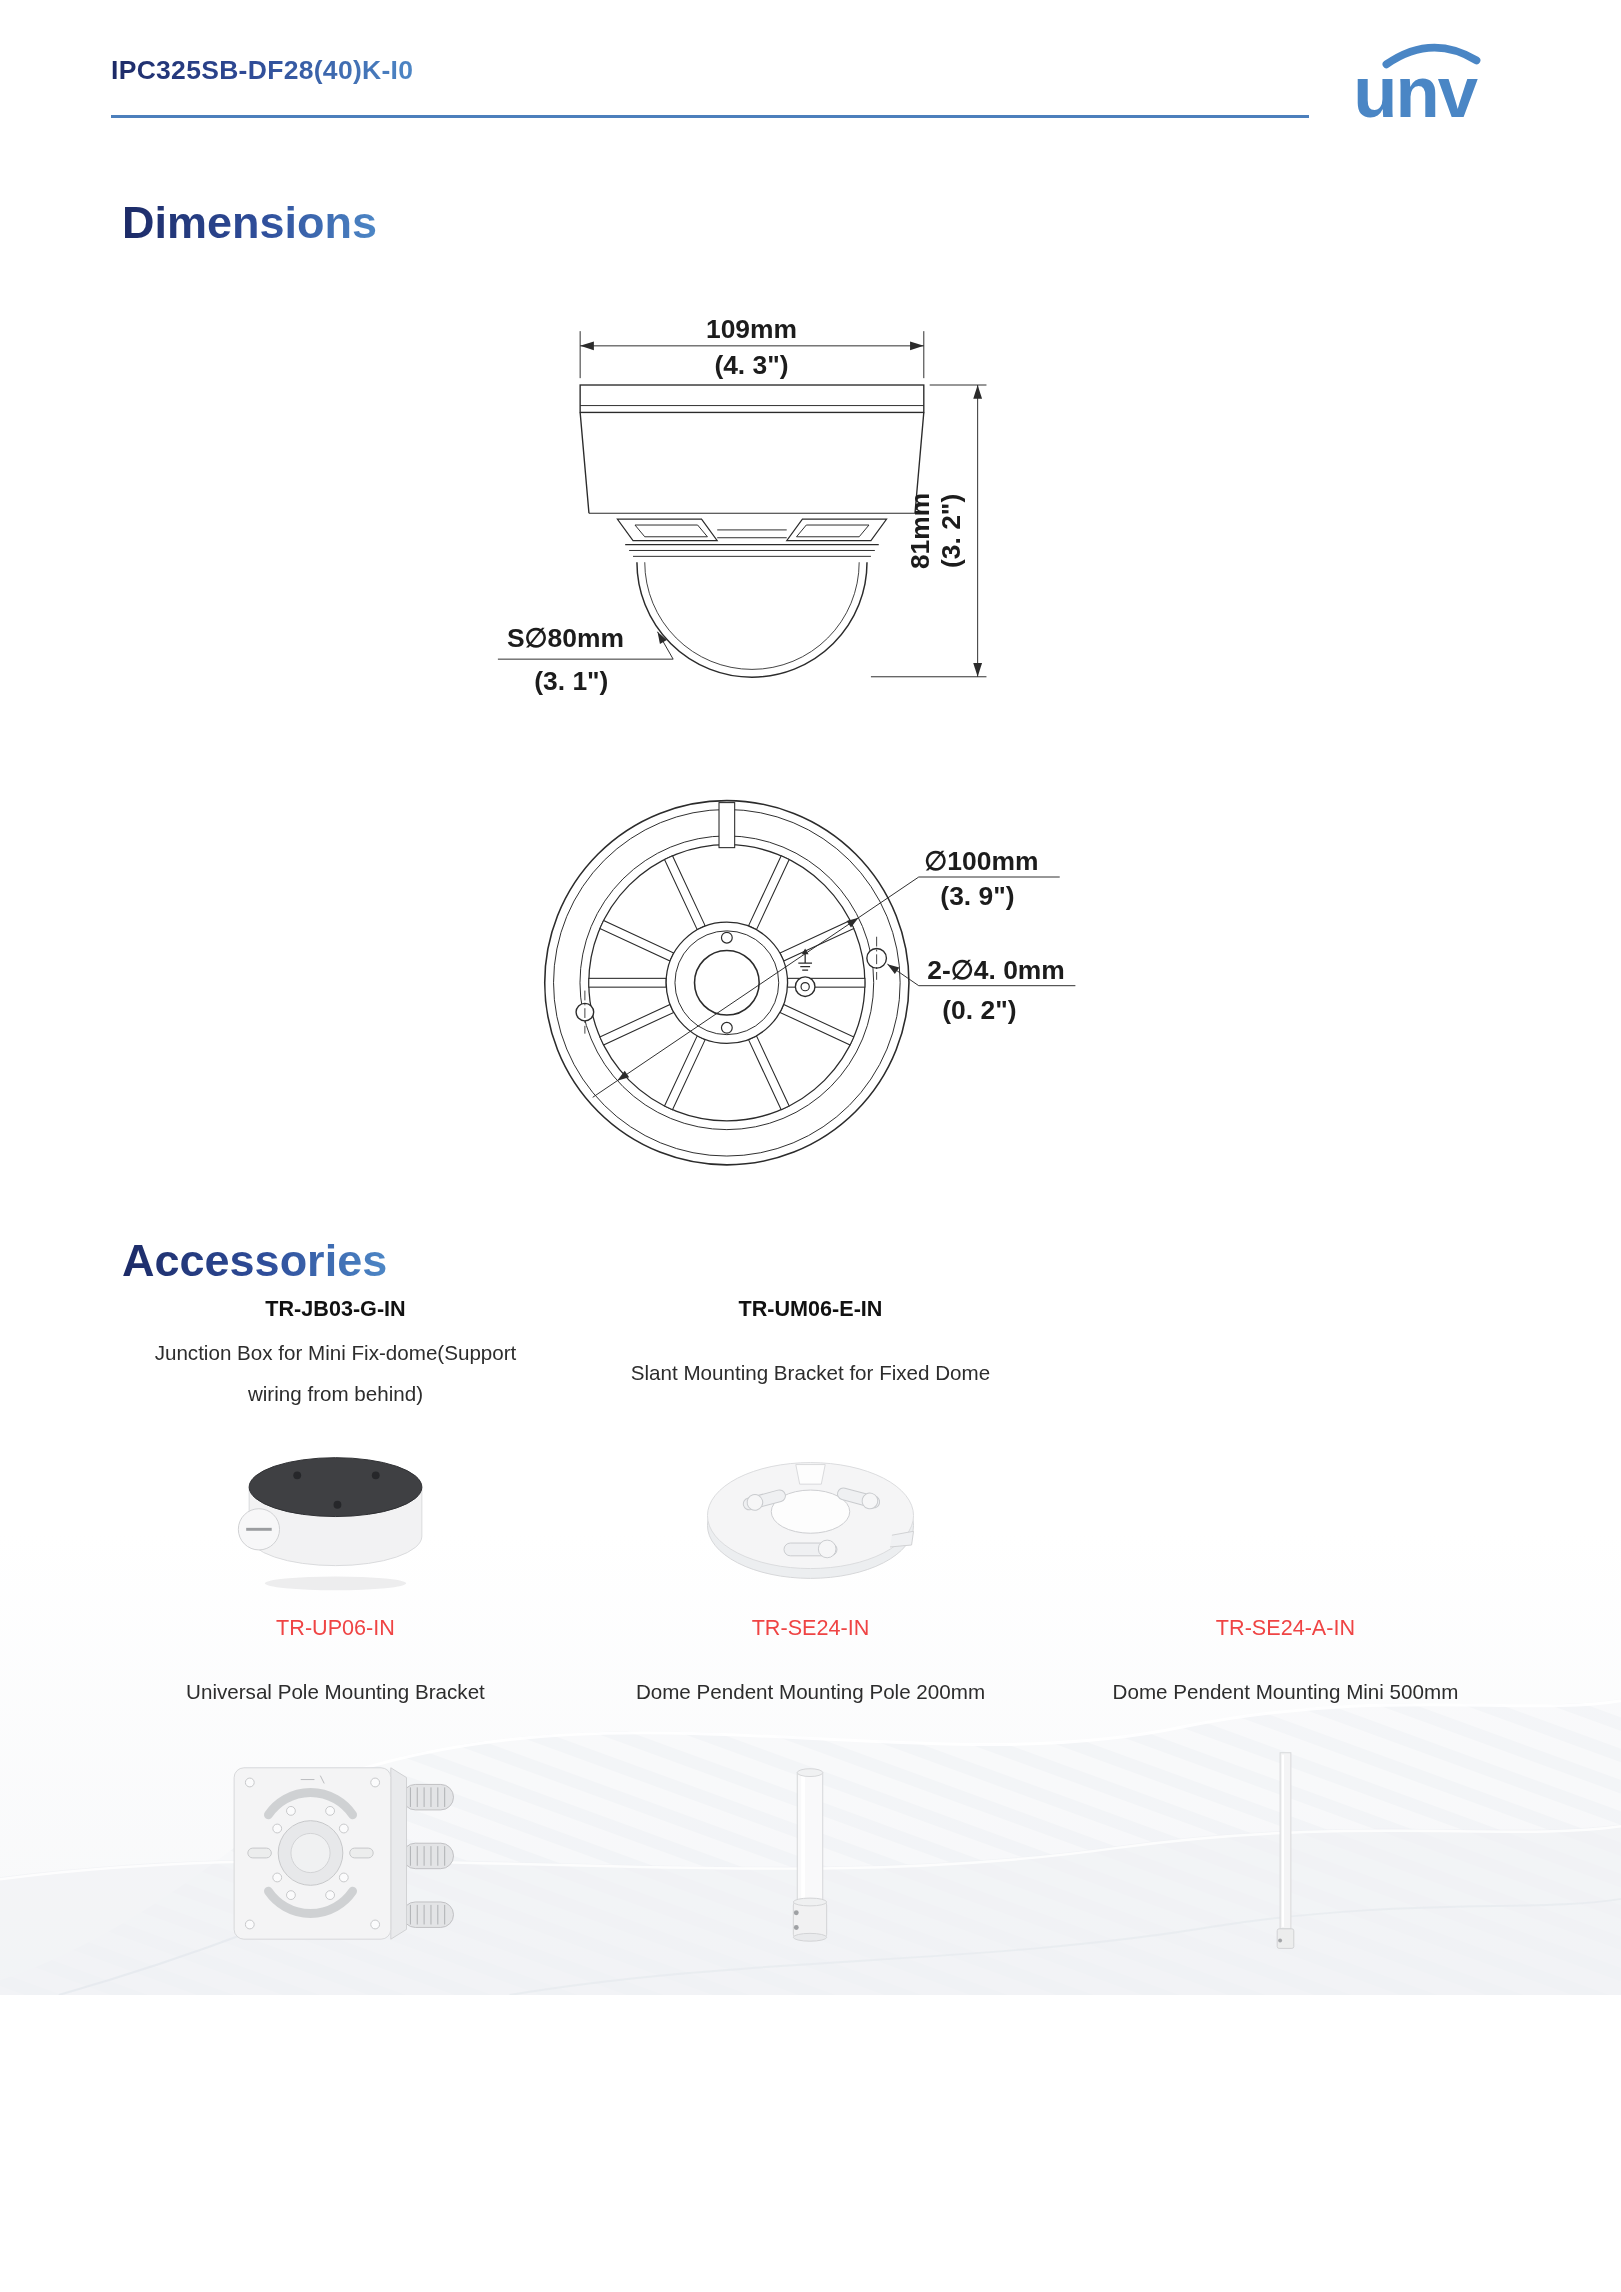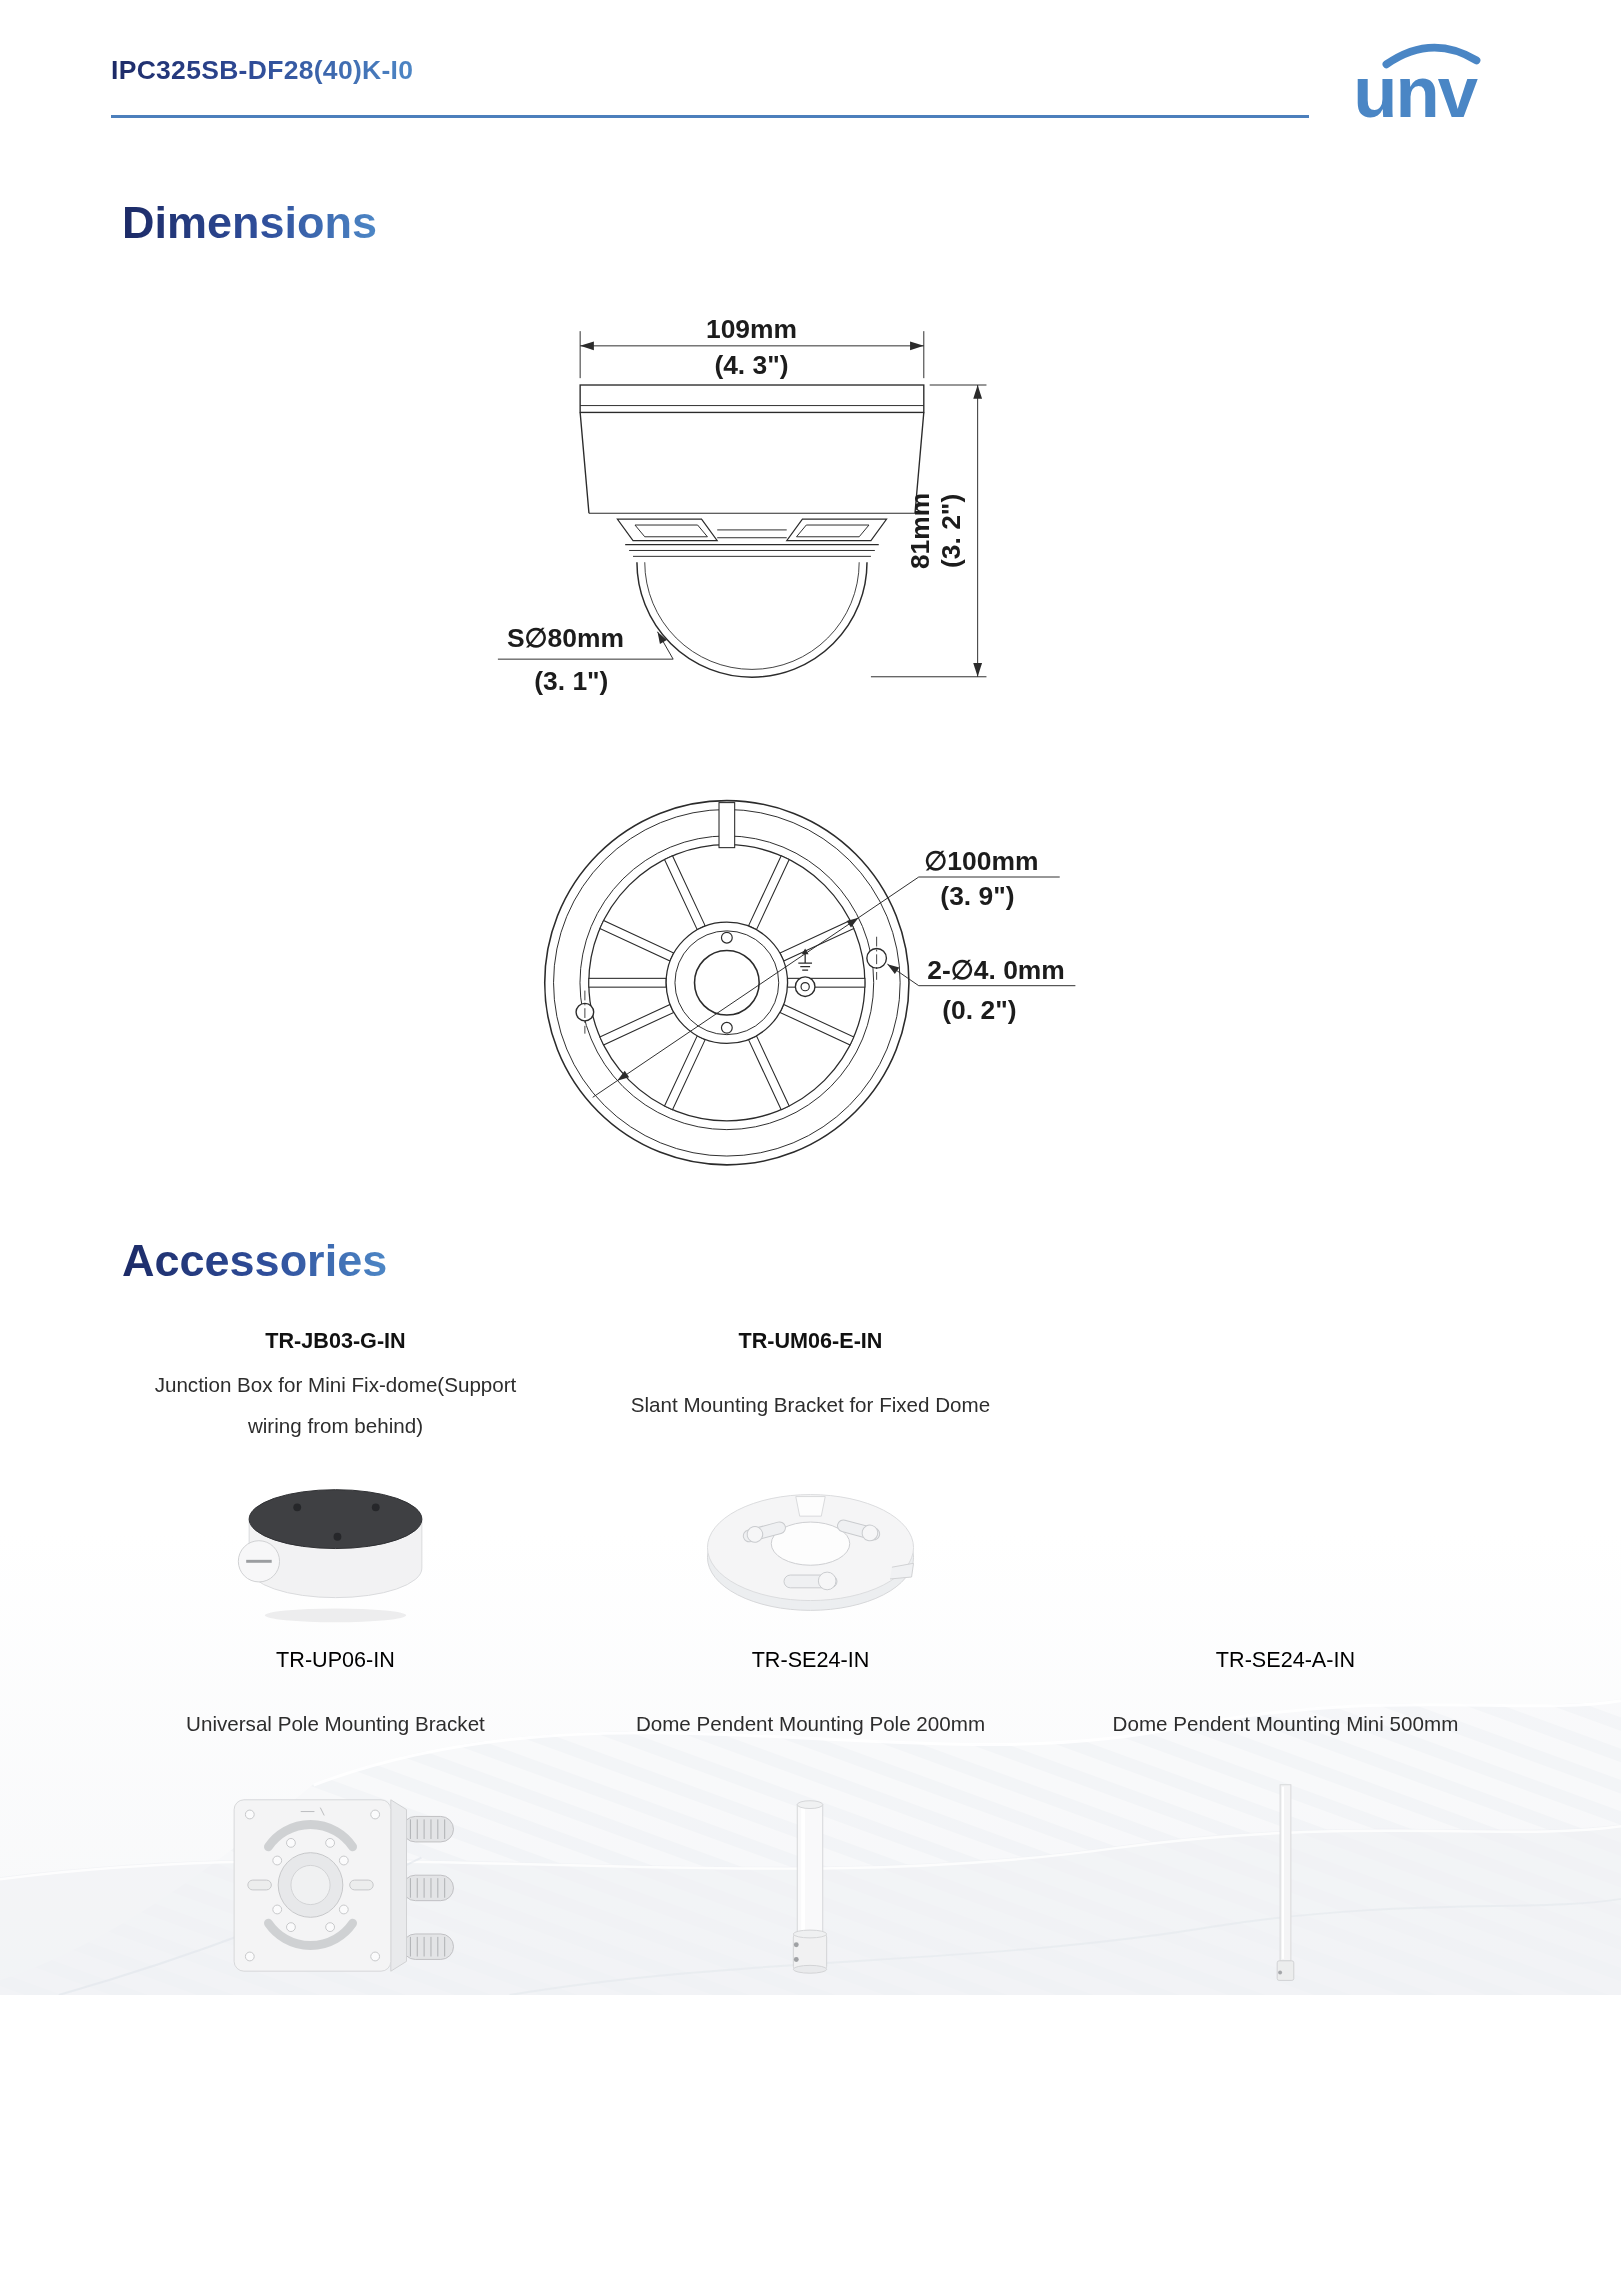--- a/index.html
+++ b/index.html
@@ -20,22 +20,22 @@
   
   .drawing{position:absolute;}
   #side-view{left:470px;top:292px;}
   #bottom-view{left:519px;top:784px;}
   .cad{stroke:#2b2b2b;fill:none;}
   .cad-txt{font-family:"Liberation Sans",sans-serif;font-weight:700;font-size:27px;fill:#1c1c1c;}
   
   .acc-row{position:absolute;left:98px;width:1425px;display:flex;}
   #acc-row1{top:1296px;}
   #acc-row2{top:1615px;}
-  .acc-card{width:33.333%;text-align:center;margin-top:32px;}
-  .acc-name{font-size:21.6px;color:#000000;}
+  .acc-card{width:33.333%;text-align:center;}
+  .acc-name{font-size:21.6px;color:#ef4444;}
   .acc-name.bold{font-weight:700;color:#111;}
   .acc-desc{font-size:20.6px;line-height:2.0;color:#2d2d2d;max-width:392px;margin:5.9px auto 0;
             min-height:90px;display:flex;align-items:center;justify-content:center;}
   .acc-img{display:flex;align-items:center;justify-content:center;}
   #acc-row1 .acc-img{height:191px;margin-top:5.9px;}
   #acc-row2 .acc-img{height:225px;margin-top:3.9px;}
   
   .pageno{position:absolute;top:2009px;left:0;width:1529px;text-align:center;
           font-size:20.6px;color:#90959b;}
   .waves{position:absolute;left:0;bottom:0;}

